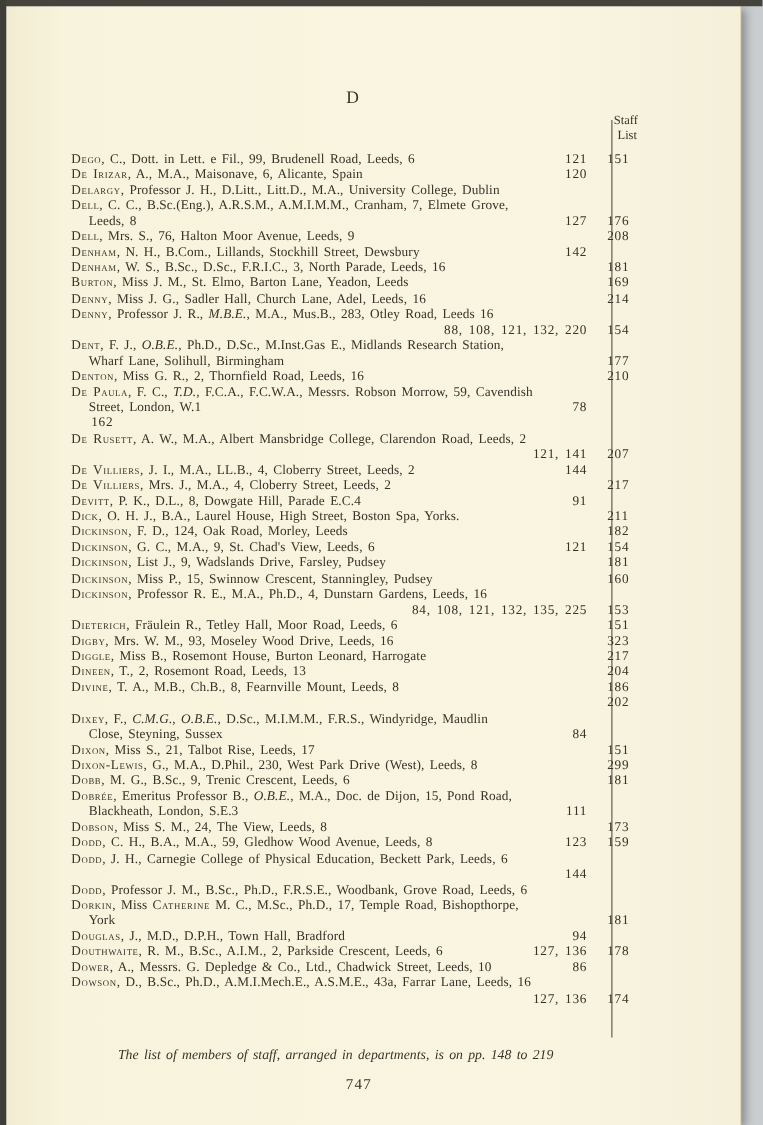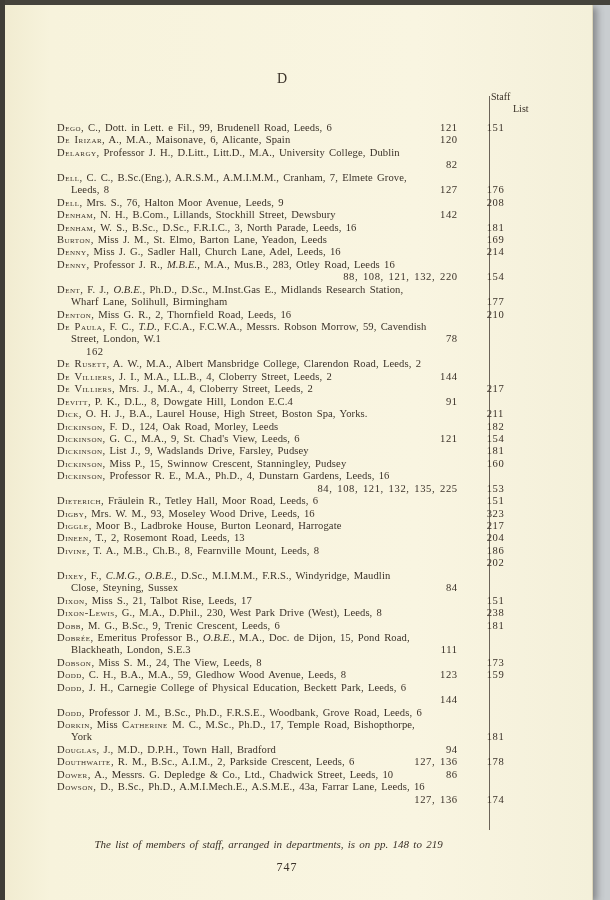--- a/index.html
+++ b/index.html
@@ -22,31 +22,31 @@
     font-size:14px;letter-spacing:1px;color:#3a3128;
   }
   .staff-col-rule{
     position:absolute;left:484px;top:91px;width:1px;height:734px;
     background:#6b6358;
   }
   .staff-list-header{
     position:absolute;left:486px;top:86px;width:40px;
     font-size:10px;line-height:11.5px;color:#3a3128;
   }
-  .staff-list-header .l2{padding-left:22px;}
+  .staff-list-header .l2{padding-left:3px;}
   .content{
     position:absolute;left:52px;top:117px;width:460px;
     font-size:10.6px;color:#3a3128;letter-spacing:.1px;word-spacing:1.5px;
   }
-  .row{display:flex;height:12.45px;line-height:12.45px;align-items:flex-start;}
+  .row{display:flex;height:12.45px;line-height:12.45px;align-items:flex-end;}
   .main{width:423px;display:flex;}
   .txt{flex:1;white-space:nowrap;}
   .txt.cont{padding-left:14px;}
   .refs{white-space:nowrap;letter-spacing:.6px;}
-  .staff{margin-left:29px;width:32px;letter-spacing:.6px;}
+  .staff{margin-left:16px;width:32px;letter-spacing:.6px;}
   .sc{font-variant:small-caps;letter-spacing:.5px;}
   .it{font-style:italic;}
   .footer-note{
     position:absolute;left:52px;top:833px;width:423px;text-align:center;
     font-style:italic;font-size:11px;color:#3a3128;word-spacing:1.5px;
   }
   .page-number{
     position:absolute;left:52px;top:855px;width:460px;text-align:center;
     font-size:12px;letter-spacing:1px;color:#3a3128;
   }
@@ -84,27 +84,20 @@
       </div>
       <div class="row">
         <span class="main">
           <span class="txt"><span class="sc">Delargy</span><span>, Professor J. H., D.Litt., Litt.D., M.A., University College, Dublin</span></span>
           <span class="refs"></span>
         </span>
         <span class="staff"></span>
       </div>
       <div class="row">
         <span class="main">
-          <span class="txt"></span>
-          <span class="refs">82</span>
-        </span>
-        <span class="staff"></span>
-      </div>
-      <div class="row">
-        <span class="main">
           <span class="txt"><span class="sc">Dell</span><span>, C. C., B.Sc.(Eng.), A.R.S.M., A.M.I.M.M., Cranham, 7, Elmete Grove,</span></span>
           <span class="refs"></span>
         </span>
         <span class="staff"></span>
       </div>
       <div class="row">
         <span class="main">
           <span class="txt cont"><span>Leeds, 8</span></span>
           <span class="refs">127</span>
         </span>
@@ -199,35 +192,42 @@
       </div>
       <div class="row">
         <span class="main">
           <span class="txt"><span class="sc">De Rusett</span><span>, A. W., M.A., Albert Mansbridge College, Clarendon Road, Leeds, 2</span></span>
           <span class="refs"></span>
         </span>
         <span class="staff"></span>
       </div>
       <div class="row">
         <span class="main">
+          <span class="txt"></span>
+          <span class="refs">121, 141</span>
+        </span>
+        <span class="staff">207</span>
+      </div>
+      <div class="row">
+        <span class="main">
           <span class="txt"><span class="sc">De Villiers</span><span>, J. I., M.A., LL.B., 4, Cloberry Street, Leeds, 2</span></span>
           <span class="refs">144</span>
         </span>
         <span class="staff"></span>
       </div>
       <div class="row">
         <span class="main">
           <span class="txt"><span class="sc">De Villiers</span><span>, Mrs. J., M.A., 4, Cloberry Street, Leeds, 2</span></span>
           <span class="refs"></span>
         </span>
         <span class="staff">217</span>
       </div>
       <div class="row">
         <span class="main">
-          <span class="txt"><span class="sc">Devitt</span><span>, P. K., D.L., 8, Dowgate Hill, London E.C.4</span></span>
+          <span class="txt"><span class="sc">Devitt</span><span>, P. K., D.L., 8, Dowgate Hill, Parade E.C.4</span></span>
           <span class="refs">91</span>
         </span>
         <span class="staff"></span>
       </div>
       <div class="row">
         <span class="main">
           <span class="txt"><span class="sc">Dick</span><span>, O. H. J., B.A., Laurel House, High Street, Boston Spa, Yorks.</span></span>
           <span class="refs"></span>
         </span>
         <span class="staff">211</span>
@@ -283,21 +283,21 @@
       </div>
       <div class="row">
         <span class="main">
           <span class="txt"><span class="sc">Digby</span><span>, Mrs. W. M., 93, Moseley Wood Drive, Leeds, 16</span></span>
           <span class="refs"></span>
         </span>
         <span class="staff">323</span>
       </div>
       <div class="row">
         <span class="main">
-          <span class="txt"><span class="sc">Diggle</span><span>, Moor B., Ladbroke House, Burton Leonard, Harrogate</span></span>
+          <span class="txt"><span class="sc">Diggle</span><span>, Miss B., Rosemont House, Burton Leonard, Harrogate</span></span>
           <span class="refs"></span>
         </span>
         <span class="staff">217</span>
       </div>
       <div class="row">
         <span class="main">
           <span class="txt"><span class="sc">Dineen</span><span>, T., 2, Rosemont Road, Leeds, 13</span></span>
           <span class="refs"></span>
         </span>
         <span class="staff">204</span>
@@ -335,21 +335,21 @@
           <span class="txt"><span class="sc">Dixon</span><span>, Miss S., 21, Talbot Rise, Leeds, 17</span></span>
           <span class="refs"></span>
         </span>
         <span class="staff">151</span>
       </div>
       <div class="row">
         <span class="main">
           <span class="txt"><span class="sc">Dixon-Lewis</span><span>, G., M.A., D.Phil., 230, West Park Drive (West), Leeds, 8</span></span>
           <span class="refs"></span>
         </span>
-        <span class="staff">238</span>
+        <span class="staff">299</span>
       </div>
       <div class="row">
         <span class="main">
           <span class="txt"><span class="sc">Dobb</span><span>, M. G., B.Sc., 9, Trenic Crescent, Leeds, 6</span></span>
           <span class="refs"></span>
         </span>
         <span class="staff">181</span>
       </div>
       <div class="row">
         <span class="main">

